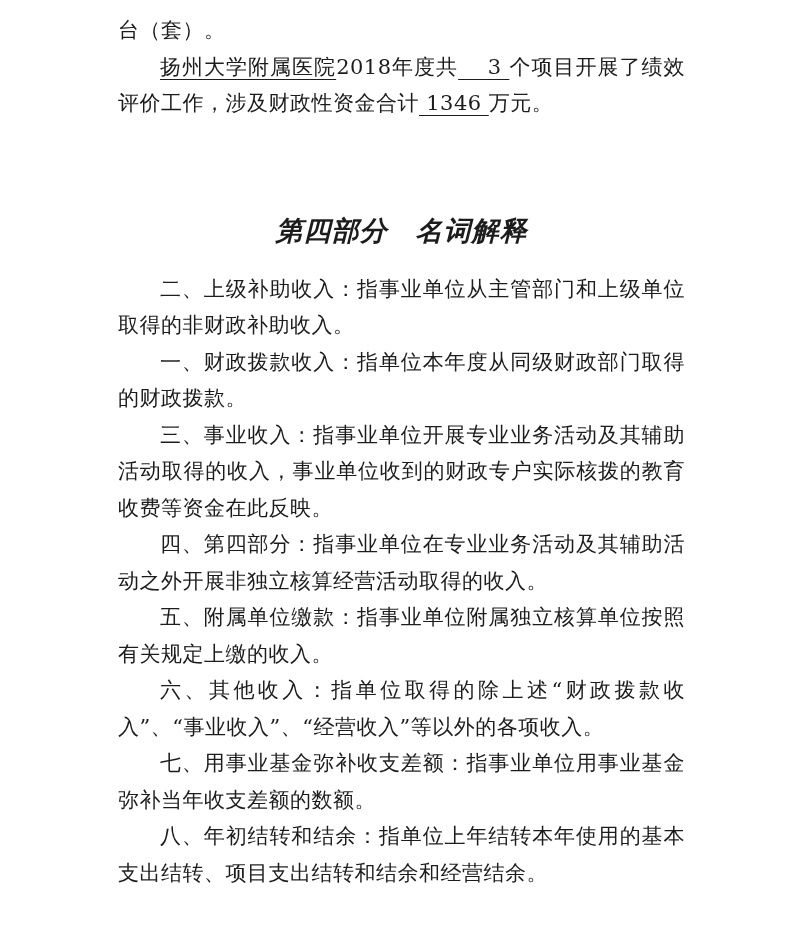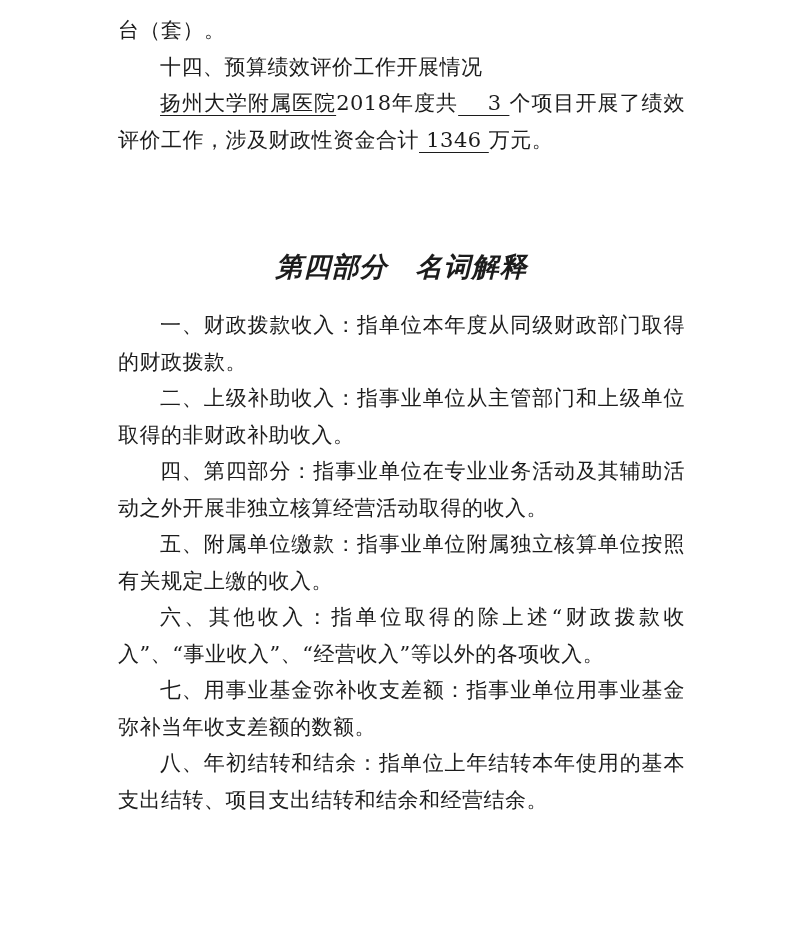--- a/index.html
+++ b/index.html
@@ -47,29 +47,29 @@
   }
 </style>
 </head>
 <body>
 
 <div class="page">
   <div class="inner">
 
     <p class="para">台（套）。</p>
 
-    <p class="para ind">十四、预算绩效评价工作开展情况</p>
 
     <p class="para ind"><span class="u">扬州大学附属医院</span><span>2018年度共</span><span class="u">　&nbsp;3&nbsp;</span><span>个项目开展了绩效评价工作，涉及财政性资金合计</span><span class="u">&nbsp;1346&nbsp;</span><span>万元。</span></p>
 
     <h2 class="part-title">第四部分　名词解释</h2>
 
     <div>
+        <p class="para ind">二、上级补助收入：指事业单位从主管部门和上级单位取得的非财政补助收入。</p>
         <p class="para ind">一、财政拨款收入：指单位本年度从同级财政部门取得的财政拨款。</p>
-        <p class="para ind">二、上级补助收入：指事业单位从主管部门和上级单位取得的非财政补助收入。</p>
+        <p class="para ind">三、事业收入：指事业单位开展专业业务活动及其辅助活动取得的收入，事业单位收到的财政专户实际核拨的教育收费等资金在此反映。</p>
         <p class="para ind">四、第四部分：指事业单位在专业业务活动及其辅助活动之外开展非独立核算经营活动取得的收入。</p>
         <p class="para ind">五、附属单位缴款：指事业单位附属独立核算单位按照有关规定上缴的收入。</p>
         <p class="para ind">六、其他收入：指单位取得的除上述“财政拨款收入”、“事业收入”、“经营收入”等以外的各项收入。</p>
         <p class="para ind">七、用事业基金弥补收支差额：指事业单位用事业基金弥补当年收支差额的数额。</p>
         <p class="para ind">八、年初结转和结余：指单位上年结转本年使用的基本支出结转、项目支出结转和结余和经营结余。</p>
       </div>
 
   </div>
 </div>
 

